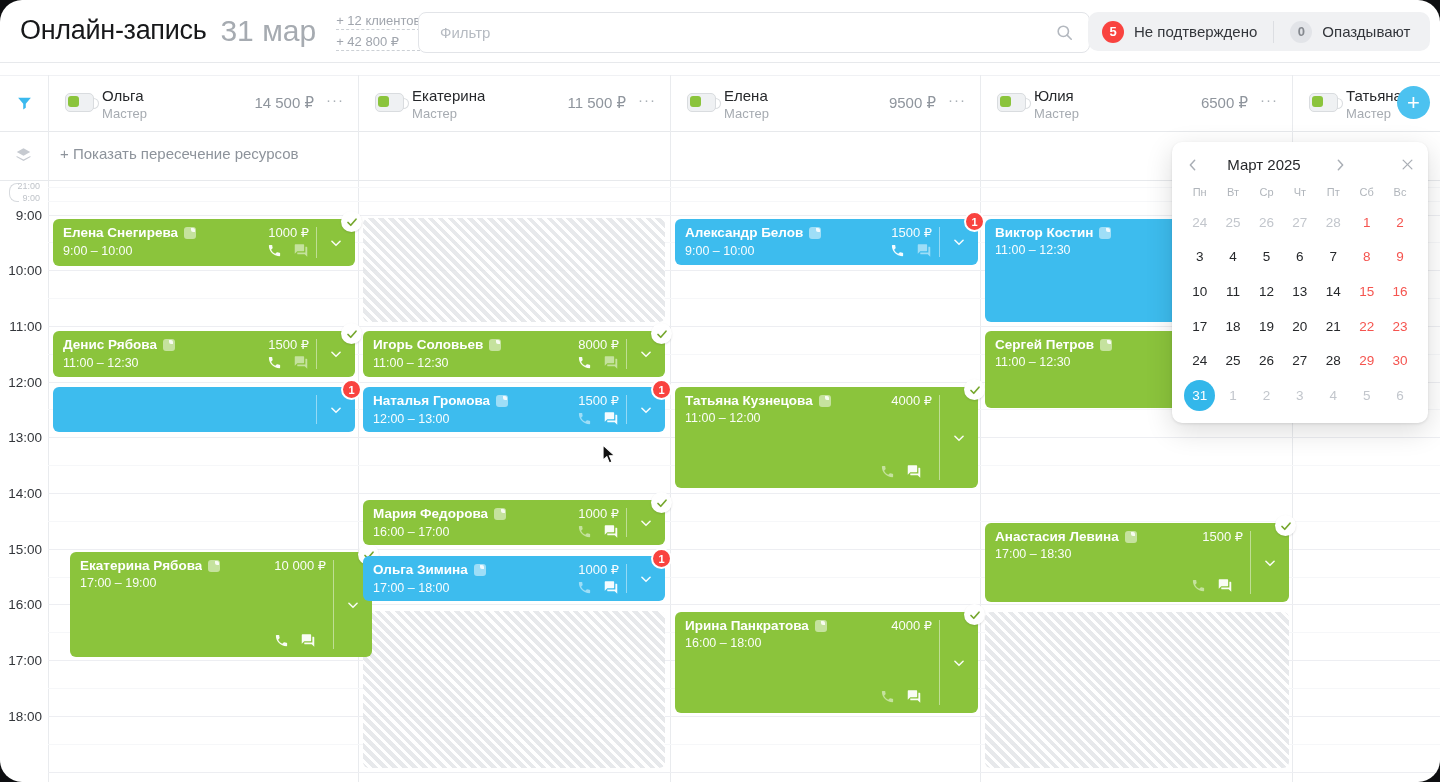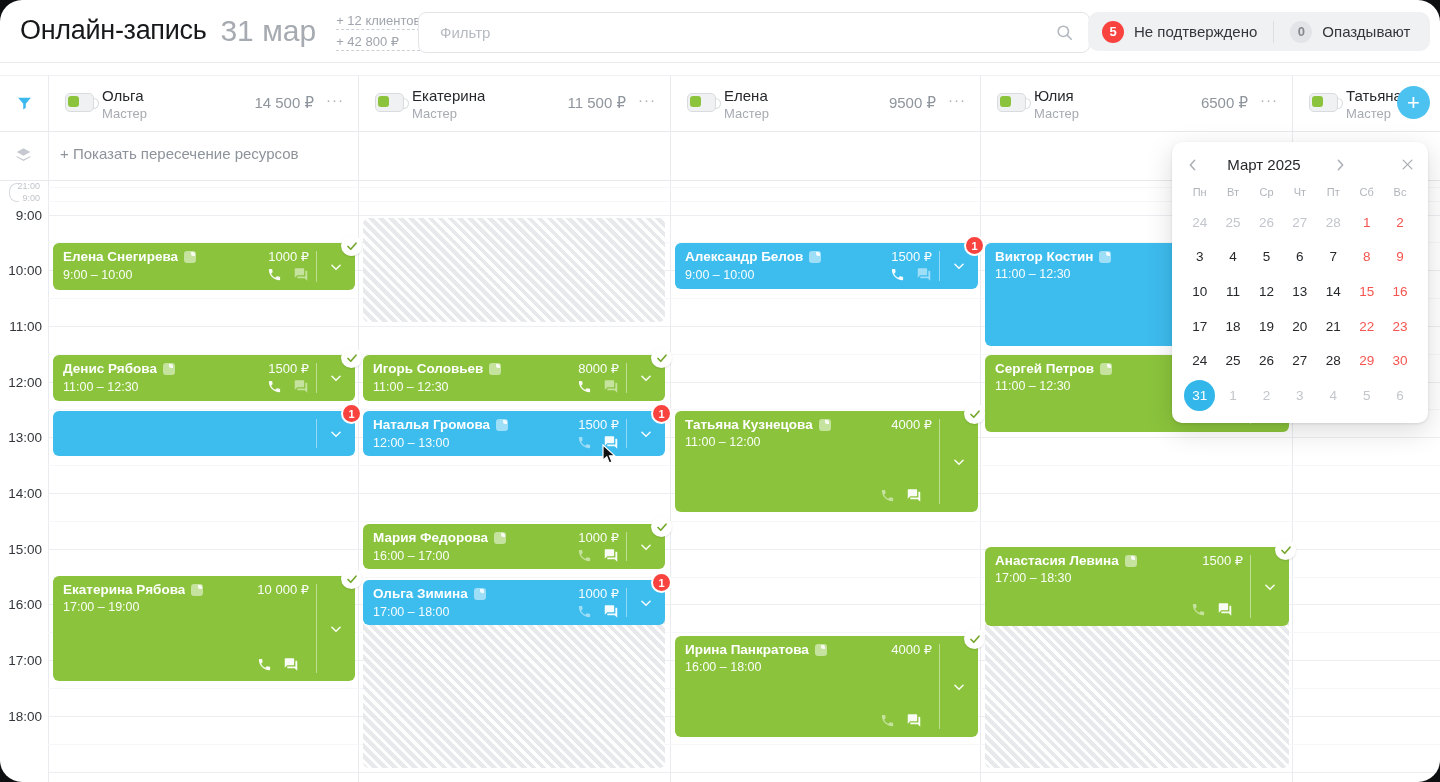--- a/index.html
+++ b/index.html
@@ -47,21 +47,21 @@
   .res-name{position:absolute;left:54px;top:12px;font-size:15px;color:#26282b;font-weight:400;white-space:nowrap;
        overflow:hidden;max-width:110px;}
   .res-role{position:absolute;left:54px;top:31px;font-size:13px;color:#a6abb1;}
   .res-total{position:absolute;right:44px;top:19px;font-size:15px;color:#8f959d;white-space:nowrap;}
   .res-dots{position:absolute;right:14px;top:16px;font-size:15px;color:#aab0b6;letter-spacing:1px;}
   .intersect-lbl{position:absolute;left:60px;top:145px;font-size:15px;color:#8d939b;}
   .side-ic{position:absolute;}
   
   .hatch{position:absolute;border-radius:6px;
        background:repeating-linear-gradient(45deg,#e3e5e8 0 4px,#ffffff 4px 7px);opacity:.85;}
-  .event{position:absolute;border-radius:6px;color:#fff;margin-top:24px;}
+  .event{position:absolute;border-radius:6px;color:#fff;}
   .event.green{background:var(--green);}
   .event.blue{background:var(--blue);}
   .ev-main{position:absolute;left:10px;top:6px;right:46px;}
   .ev-row1{display:flex;align-items:center;gap:6px;}
   .ev-name{font-size:13.5px;font-weight:700;white-space:nowrap;overflow:hidden;}
   .ev-doc{width:12px;height:12px;border-radius:3px;background:rgba(255,255,255,.5);flex:none;position:relative;}
   .ev-doc:after{content:"";position:absolute;right:1.5px;top:1.5px;width:4px;height:4px;background:rgba(255,255,255,.85);border-radius:0 2px 0 2px;}
   .ev-price{margin-left:auto;font-size:13px;color:rgba(255,255,255,.96);white-space:nowrap;padding-left:8px;}
   .ev-row2{display:flex;align-items:center;margin-top:3px;font-size:12.5px;color:rgba(255,255,255,.96);}
   .ev-icons{margin-left:auto;display:flex;gap:11px;align-items:center;}
@@ -292,21 +292,21 @@
       </div>
       <div class="event blue" style="left:53px;top:387px;width:302px;height:45px">
         <span class="ev-div"></span>
         <span class="ev-chev">
           <svg width="14" height="14" viewBox="0 0 24 24" fill="none" stroke="rgba(255,255,255,.95)" stroke-width="2.6" stroke-linecap="round" stroke-linejoin="round">
             <polyline points="5 9 12 16 19 9"></polyline>
           </svg>
         </span>
         <span class="badge unread">1</span>
       </div>
-      <div class="event green" style="left:53px;top:552px;width:302px;height:105px">
+      <div class="event green" style="left:70px;top:552px;width:302px;height:105px">
         <div class="ev-main">
       <div class="ev-row1">
             <span class="ev-name">Екатерина Рябова</span>
             <span class="ev-doc"></span>
             <span class="ev-price">10 000 ₽</span>
           </div>
       <div class="ev-row2">
             <span>17:00 – 19:00</span>
           </div>
     </div>

